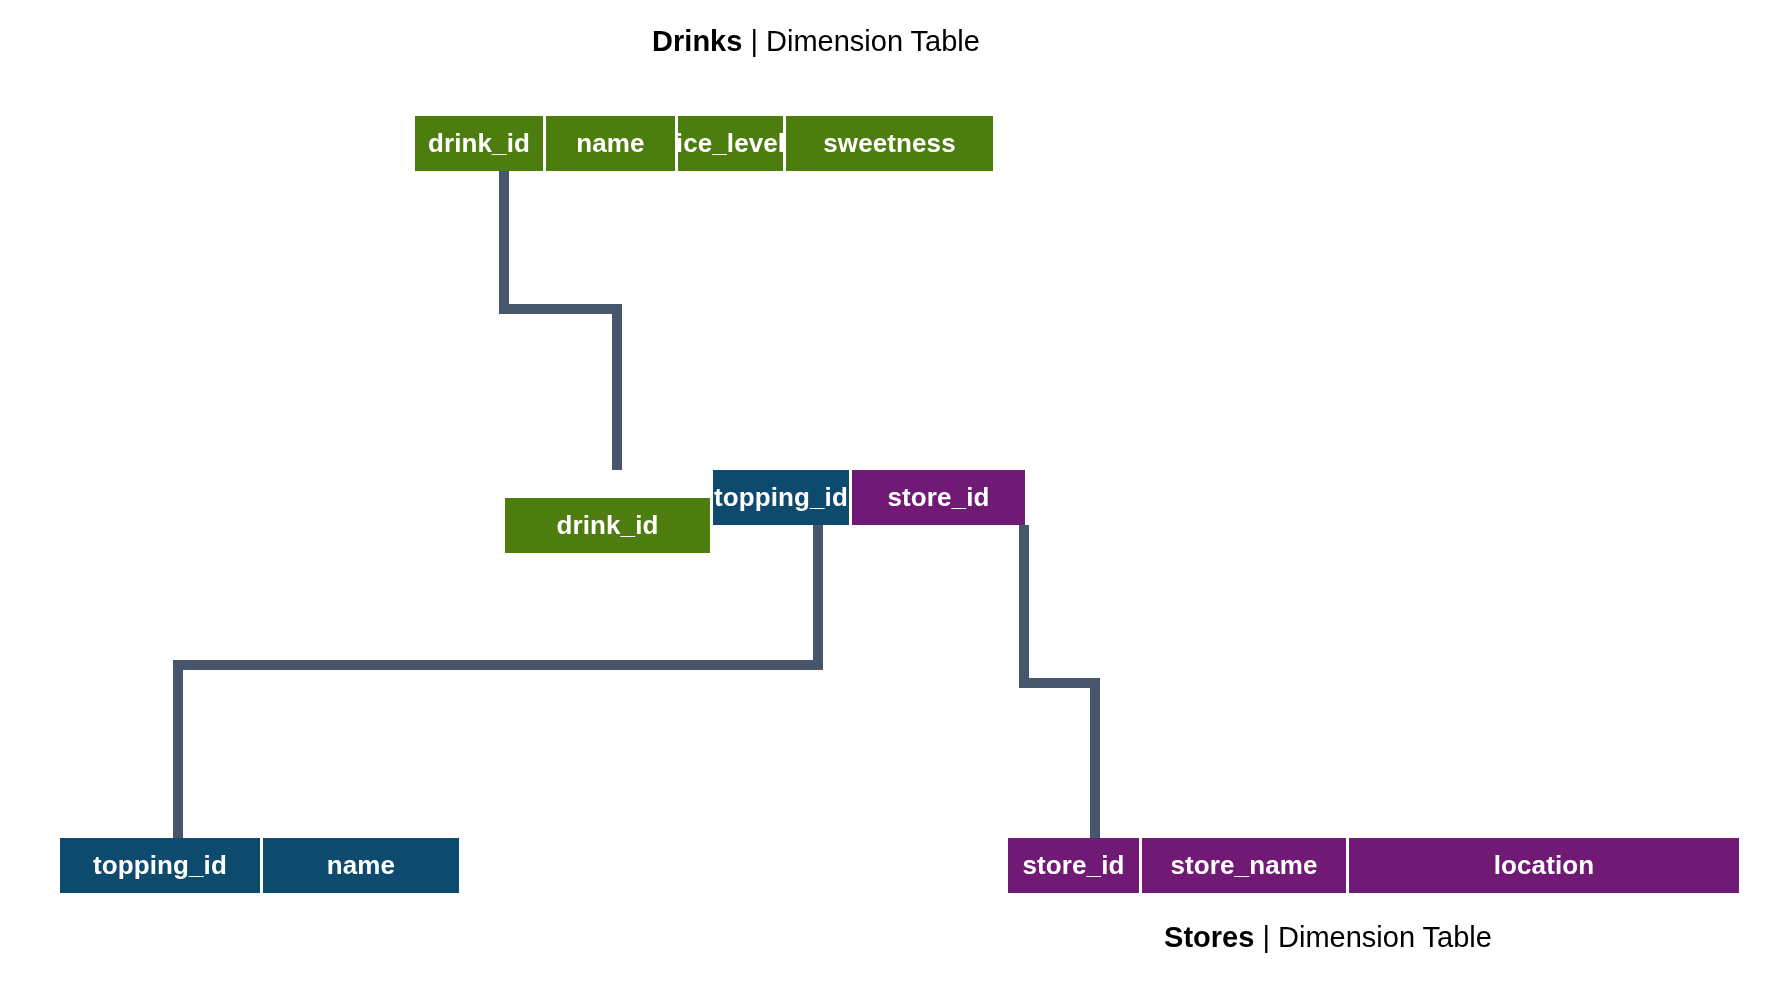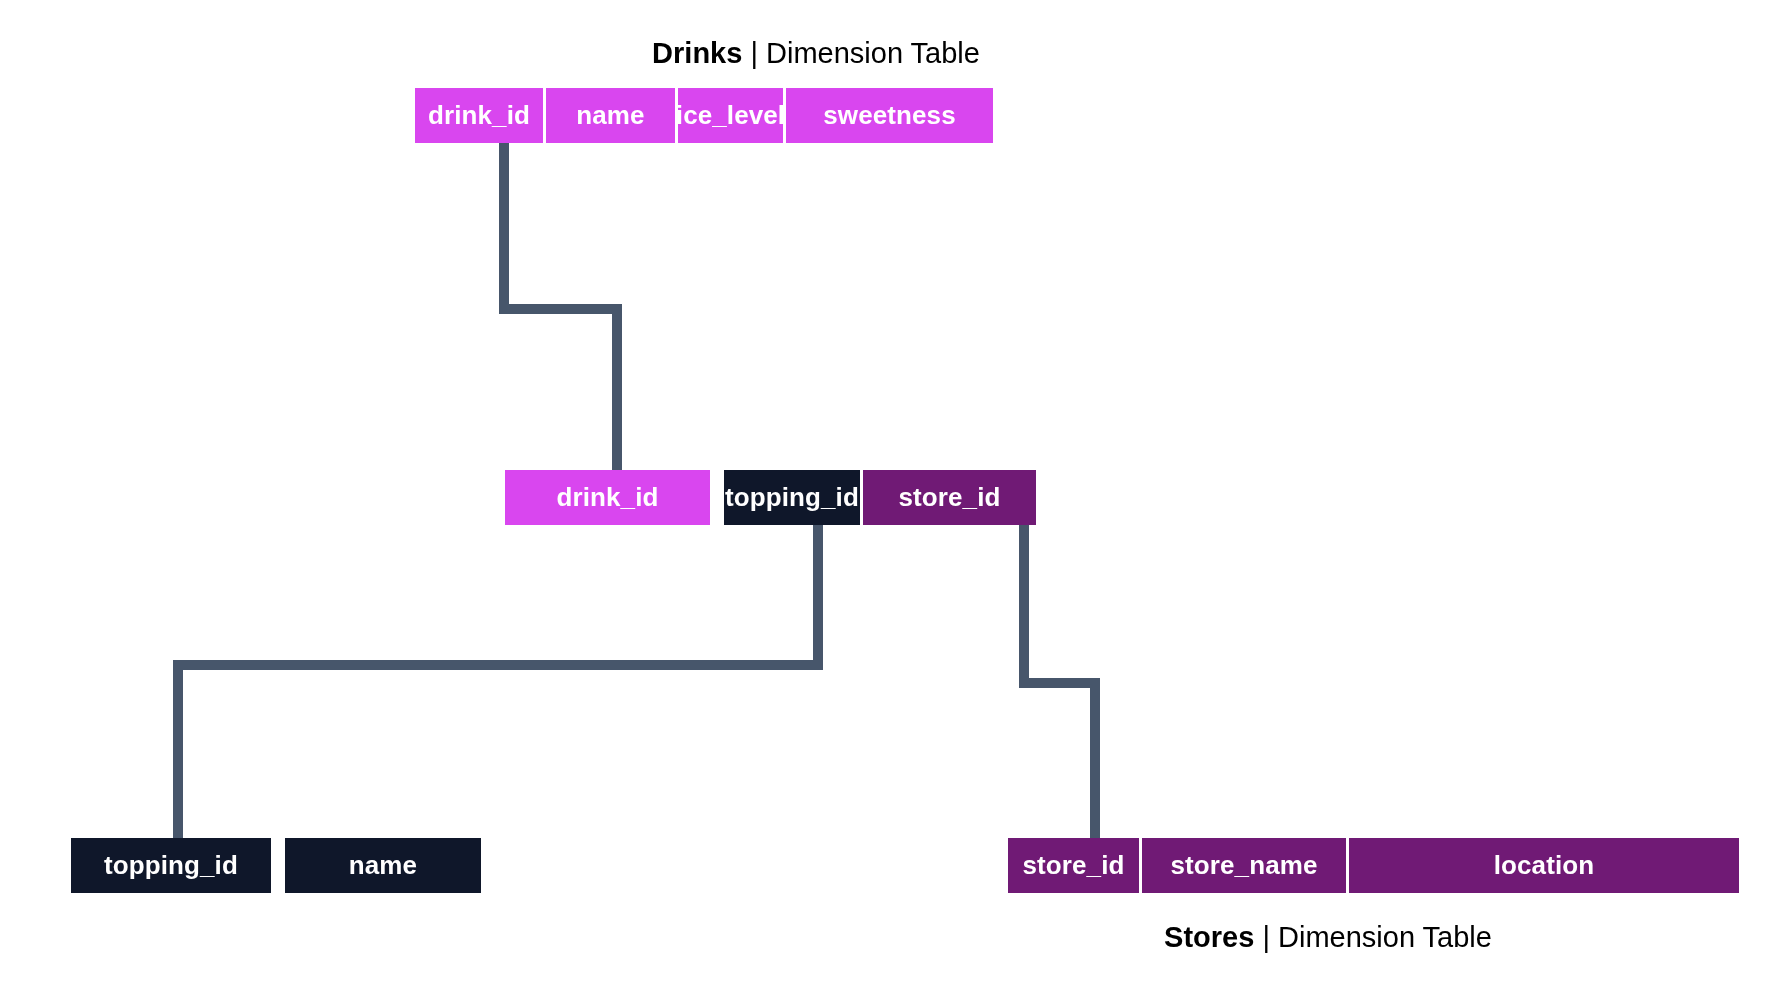--- a/index.html
+++ b/index.html
@@ -65,39 +65,39 @@
     font-size: 26px;
     font-weight: bold;
     letter-spacing: 0.1px;
     box-sizing: border-box;
     border-right: 3px solid #ffffff;
     height: 55px;
   }
   .col-cell:last-child {
     border-right: none;
   }
-  .c-blue   { background: #d946ef; }
-  .c-purple { background: #0f172a; margin-left: 11px; }
+  .c-blue   { background: #4d7c0f; margin-top: 28px; }
+  .c-purple { background: #0c4a6e; }
   .c-green  { background: #701a75; }
 </style>
 </head>
 <body>
 
 <div id="canvas">
 
   <svg id="connectors" viewBox="0 0 1770 986" width="1770" height="986" xmlns="http://www.w3.org/2000/svg">
 
     <polyline points="504,140 504,309 617,309 617,470" fill="none" stroke="#47566B" stroke-width="10" stroke-linecap="butt" stroke-linejoin="miter"></polyline>
 
     <polyline points="818,525 818,665 178,665 178,838" fill="none" stroke="#47566B" stroke-width="10" stroke-linecap="butt" stroke-linejoin="miter"></polyline>
 
     <polyline points="1024,525 1024,683 1095,683 1095,838" fill="none" stroke="#47566B" stroke-width="10" stroke-linecap="butt" stroke-linejoin="miter"></polyline>
   </svg>
 
-  <div class="table-caption center" style="left:816px; top:36px;">
+  <div class="table-caption center" style="left:816px; top:24px;">
     <span class="cap-name">Drinks</span><span class="cap-sep"> </span><span class="cap-sep">|</span><span class="cap-sep"> </span><span>Dimension Table</span>
   </div>
   <div class="table-box" style="left:415px; top:88px;">
     <div class="col-cell c-blue" style="width:131px;">drink_id</div>
     <div class="col-cell c-blue" style="width:132px;">name</div>
     <div class="col-cell c-blue" style="width:108px;">ice_level</div>
     <div class="col-cell c-blue" style="width:207px;">sweetness</div>
   </div>
 
   <div class="table-box" style="left:505px; top:470px;">

